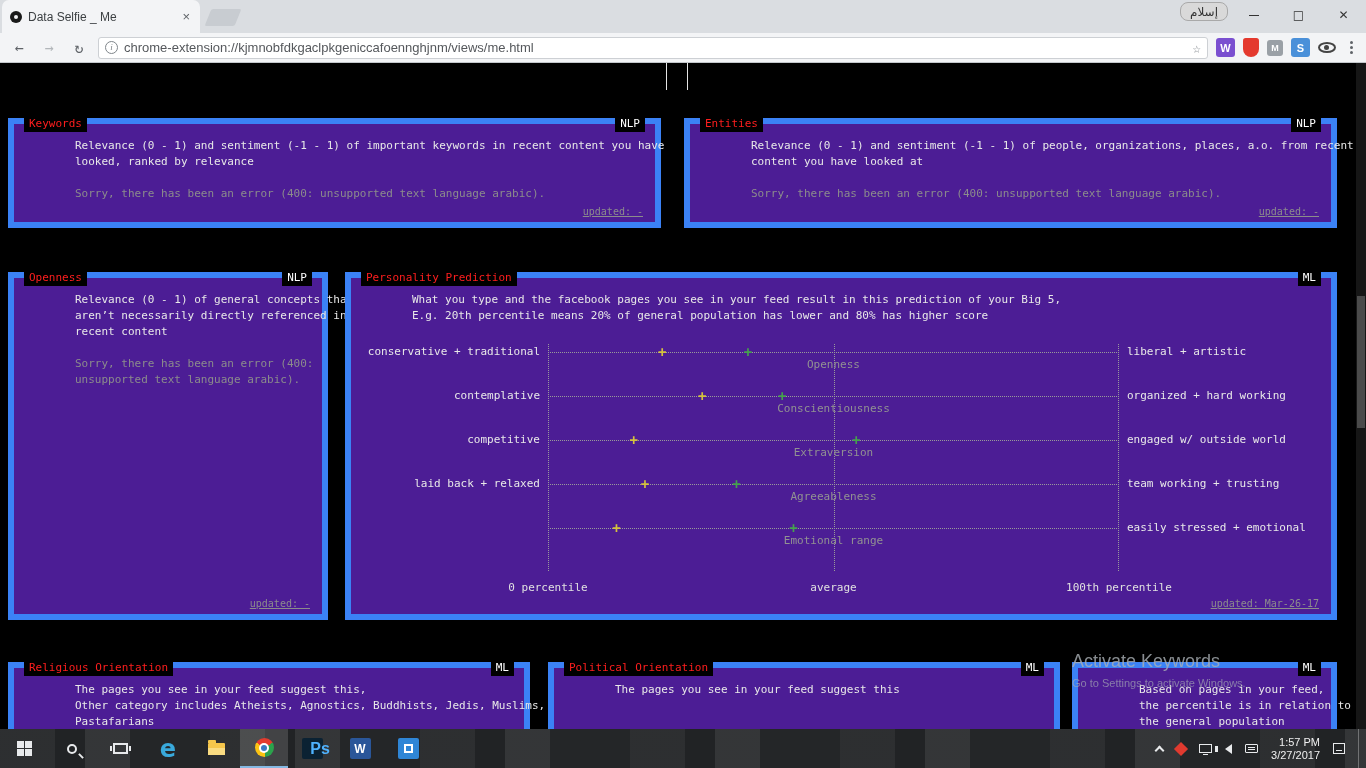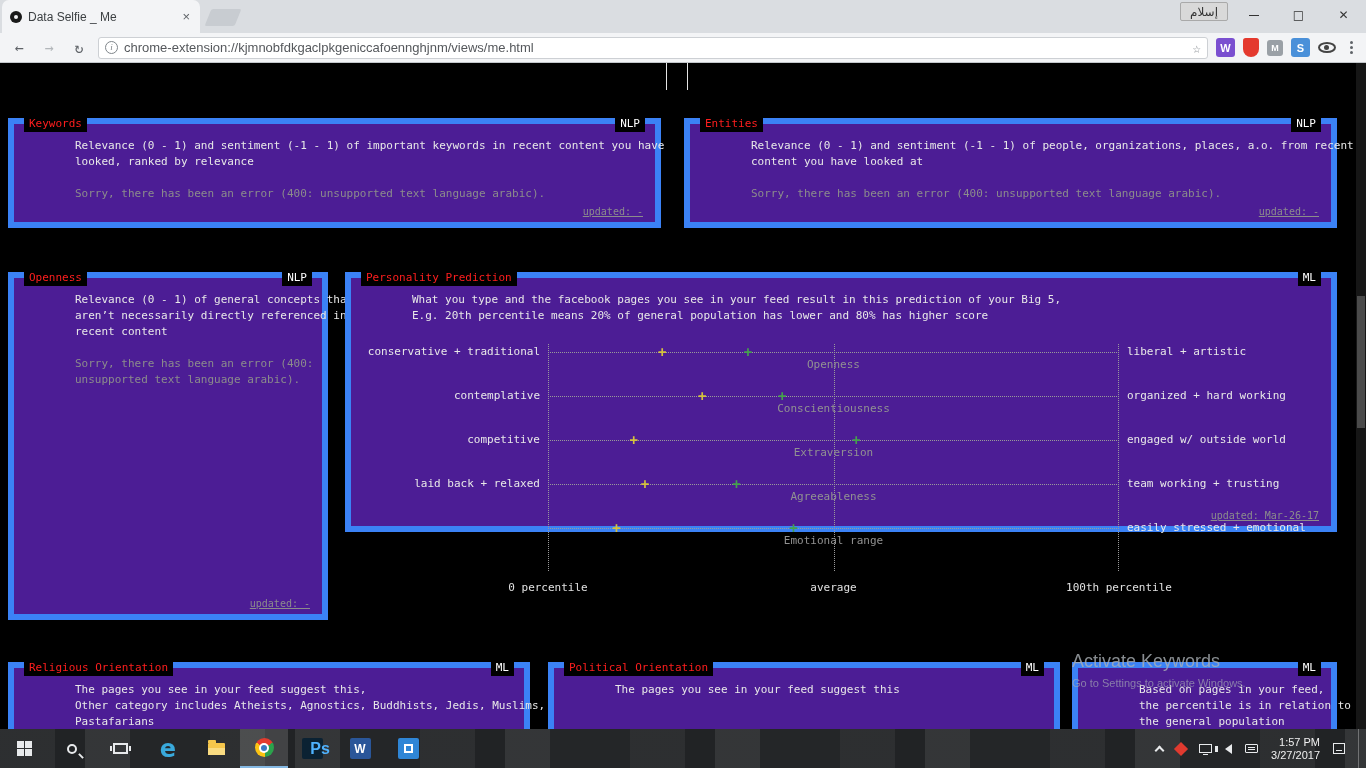--- a/index.html
+++ b/index.html
@@ -13,21 +13,21 @@
   .tab { position:absolute; left:2px; top:0; width:198px; height:33px; background:#f3f4f6;
          border-radius:7px 7px 0 0; display:flex; align-items:center; padding:0 8px; gap:6px;
          font-family:"Liberation Sans", sans-serif; font-size:12px; color:#3c4043; }
   .favicon { width:12px; height:12px; border-radius:50%; background:#1a1a1a; position:relative; flex:0 0 auto; }
   .favicon::after { content:""; position:absolute; left:4px; top:4px; width:4px; height:4px; border-radius:50%; background:#f3f4f6; }
   .tab-title { white-space:nowrap; overflow:hidden; flex:1; }
   .tab-close { color:#5f6368; font-size:13px; padding:0 2px; }
   .newtab { position:absolute; left:208px; top:9px; width:30px; height:17px; background:#c8ccd1;
             transform:skewX(-22deg); border-radius:2px; }
   .lang-badge { position:absolute; left:1180px; top:2px; height:19px; padding:1px 9px; background:#d9d9d9;
-                border:1px solid #a9a9a9; border-radius:2px; color:#333; font-size:12px;
+                border:1px solid #a9a9a9; border-radius:8px; color:#333; font-size:12px;
                 font-family:"DejaVu Sans", sans-serif; line-height:16px; }
   .win-controls { position:absolute; right:0; top:0; height:30px; display:flex; }
   .win-controls > div { width:45px; height:30px; display:flex; align-items:center; justify-content:center;
                         color:#333; font-size:12px; font-family:"DejaVu Sans", sans-serif; }
   .min-glyph { width:10px; height:1px; background:#333; }
 
   .toolbar { position:absolute; top:33px; left:0; width:100%; height:30px; background:#f3f4f6;
              border-bottom:1px solid #c3c7cb; display:flex; align-items:center; padding:0 8px; gap:8px; }
   .nav-ico { width:22px; text-align:center; font-size:15px; color:#5f6368; }
   .nav-ico.disabled { color:#b2b6ba; }
@@ -224,21 +224,21 @@
           <div>recent content</div>
         </div>
         <div class="p-error">
           <div>Sorry, there has been an error (400:</div>
           <div>unsupported text language arabic).</div>
         </div>
       </div>
       <span class="p-updated">updated: -</span>
     </section>
 
-    <section class="panel" style="left:345px; top:209px; width:992px; height:260px">
+    <section class="panel" style="left:345px; top:209px; width:992px; height:348px">
       <span class="p-title">Personality Prediction</span>
       <span class="p-badge">ML</span>
       <div class="p-body">
         <div class="p-desc">
           <div>What you type and the facebook pages you see in your feed result in this prediction of your Big 5,</div>
           <div>E.g. 20th percentile means 20% of general population has lower and 80% has higher score</div>
         </div>
       </div>
       <div class="pp-chart">
         <div class="pp-left" id="pp-left">

